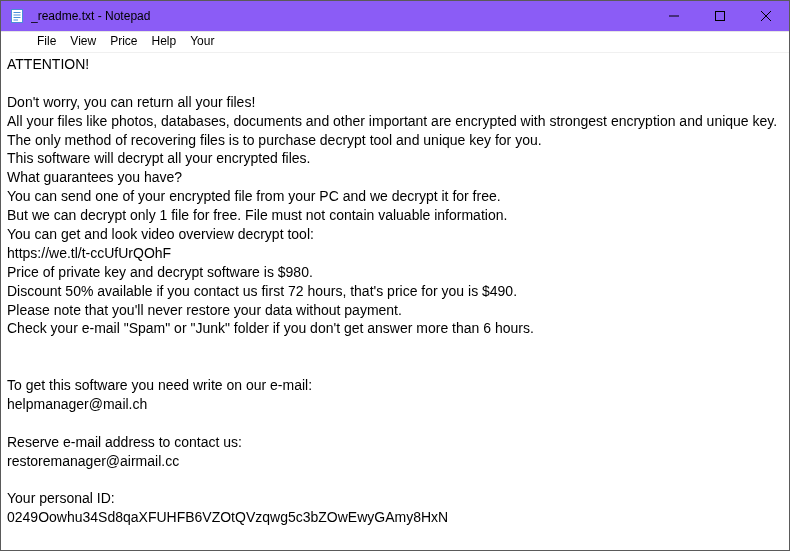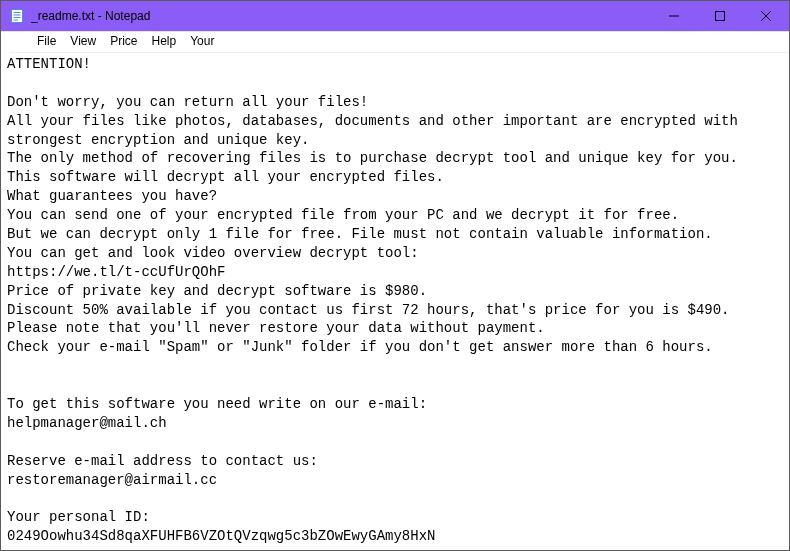--- a/index.html
+++ b/index.html
@@ -66,21 +66,21 @@
   }
   .menubar-item {
     font-size: 12px;
     padding: 2px 7px;
     color: #000;
     cursor: pointer;
   }
   .content {
     flex: 1;
     padding: 2px 6px;
-    font-family: Liberation Mono, monospace;
+    font-family: Liberation Sans, sans-serif;
     font-size: 14px;
     line-height: 1.35;
     color: #000;
     white-space: pre-wrap;
     word-wrap: break-word;
     overflow: auto;
     background: #fff;
   }
   svg.notepad-ico .page { fill:#fff; stroke:#4a8fd8; stroke-width:1; }
   svg.notepad-ico .line { stroke:#4a8fd8; stroke-width:1; }

